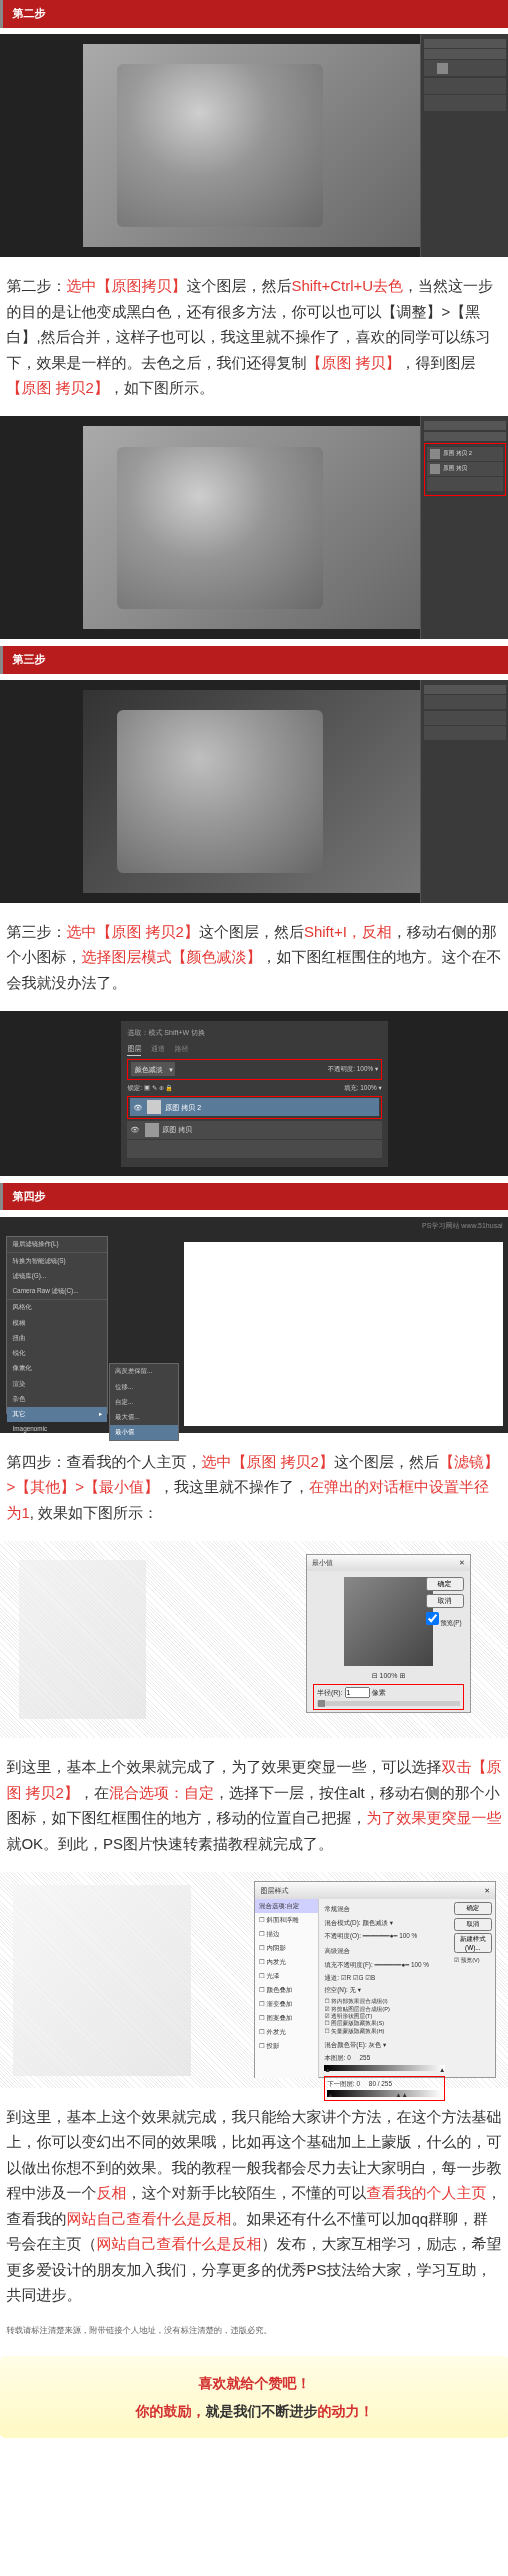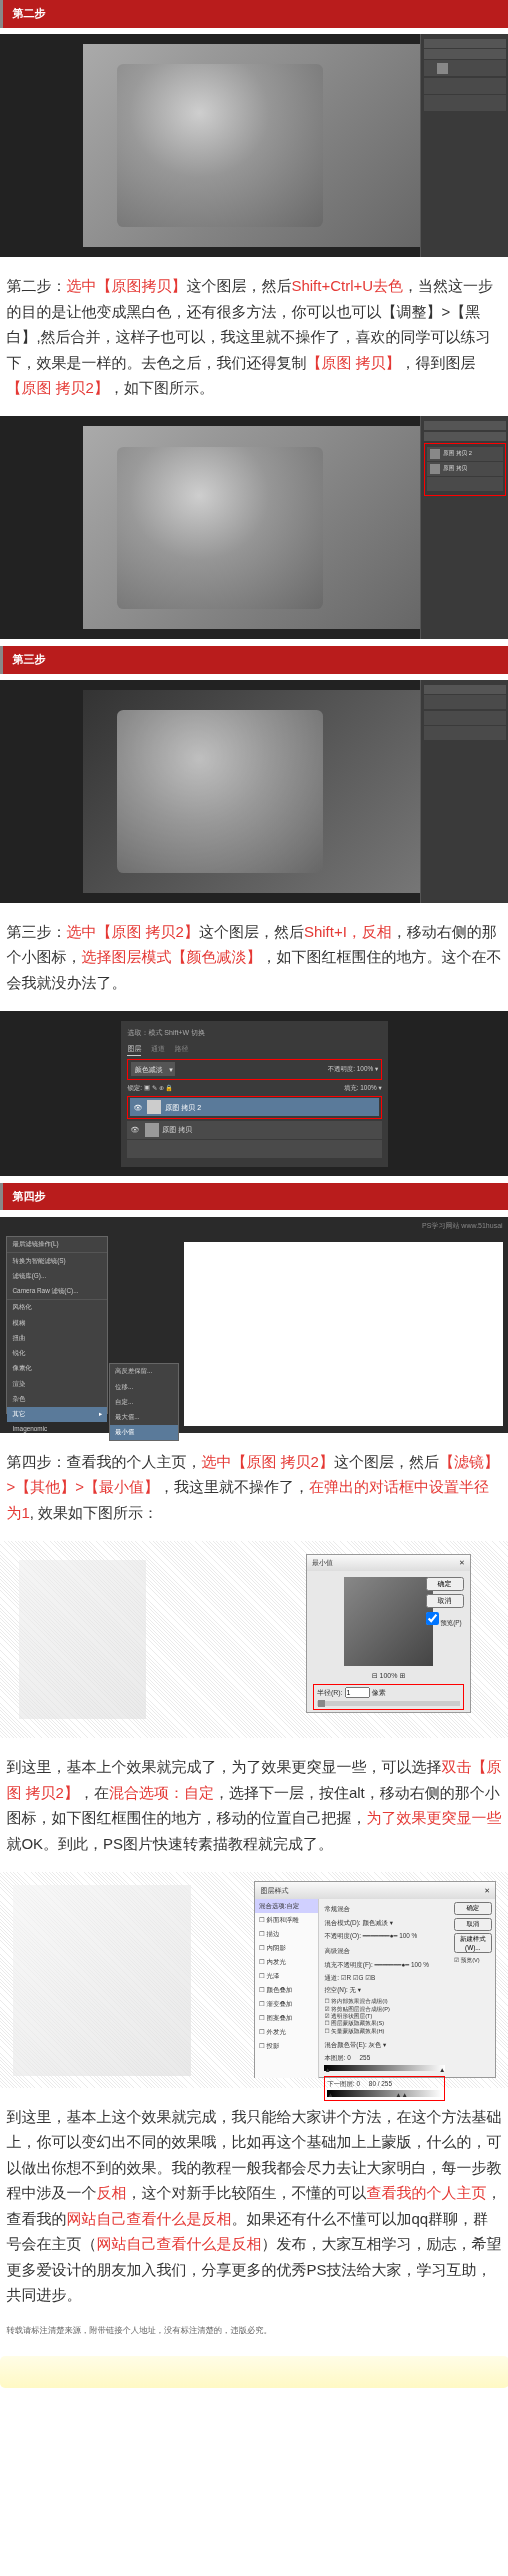--- a/index.html
+++ b/index.html
@@ -268,14 +268,18 @@
   </div>
 </div>
 
 <div class="text-block">
   <span>到这里，基本上这个效果就完成，我只能给大家讲个方法，在这个方法基础上，你可以变幻出不同的效果哦，比如再这个基础加上上蒙版，什么的，可以做出你想不到的效果。我的教程一般我都会尽力去让大家明白，每一步教程中涉及一个</span><span class="red-text">反相</span><span>，这个对新手比较陌生，不懂的可以</span><span class="red-text">查看我的个人主页</span><span>，查看我的</span><span class="red-text">网站自己查看什么是反相</span><span>。如果还有什么不懂可以加qq群聊，群号会在主页（</span><span class="red-text">网站自己查看什么是反相</span><span>）发布，大家互相学习，励志，希望更多爱设计的朋友加入我们，分享更多的优秀PS技法给大家，学习互助，共同进步。</span>
 </div>
 
 <div class="copyright-box">转载请标注清楚来源，附带链接个人地址，没有标注清楚的，违版必究。</div>
 
 <div class="footer-banner">
+  <div class="footer-line1">喜欢就给个赞吧！</div>
+  <div class="footer-line2">
+    <span class="footer-highlight">你的鼓励，</span><span>就是我们不断进步</span><span class="footer-highlight">的动力！</span>
+  </div>
 </div>
 
 
 </body></html>

